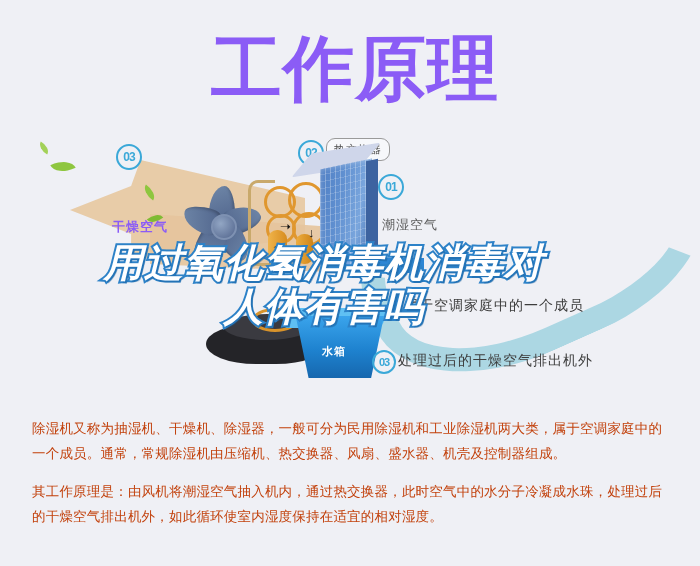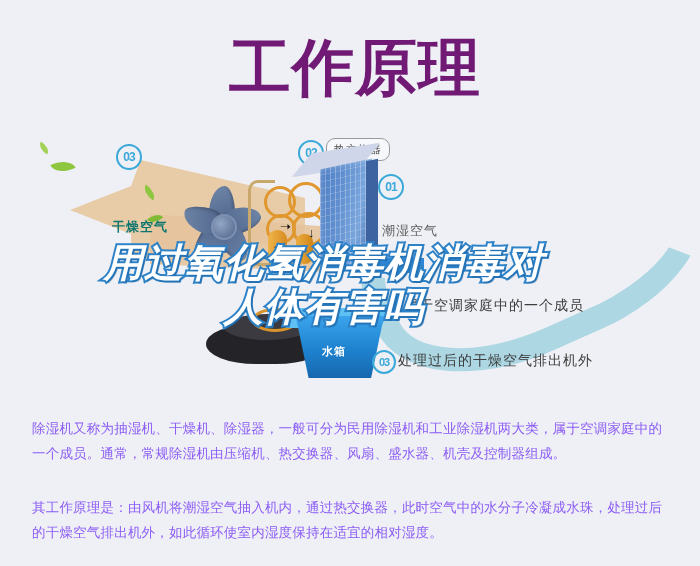--- a/index.html
+++ b/index.html
@@ -16,21 +16,21 @@
   .title-wrap{
     position:absolute;left:0;top:26px;width:700px;height:84px;
     display:flex;align-items:center;justify-content:center;
   }
   .title-a{
     font-size:60px;font-weight:bold;color:#1b1b1f;
     letter-spacing:0px;line-height:1;
     font-family:"Liberation Sans","DejaVu Sans",sans-serif;
   }
   .title-b{
-    font-size:62px;font-weight:bold;color:#701a75;
+    font-size:71px;font-weight:bold;color:#8b5cf6;
     letter-spacing:1px;line-height:1;margin-left:10px;
     font-family:"Liberation Sans","DejaVu Sans",sans-serif;
   }
 
   
   .stage{
     position:absolute;left:0;top:118px;width:700px;height:290px;
     background:#eff0f5;overflow:hidden;
   }
 
@@ -55,21 +55,21 @@
     clip-path:polygon(30% 0%, 100% 38%, 100% 78%, 26% 100%, 26% 74%, 0% 50%, 26% 26%);
     opacity:.95;
   }
   .tan-arrow2{
     position:absolute;left:150px;top:96px;width:180px;height:58px;
     background:#e5c49c;opacity:.9;
     clip-path:polygon(0% 0%, 100% 22%, 100% 100%, 0% 86%);
   }
   .lbl-dry{
     position:absolute;left:112px;top:100px;
-    font-size:13px;color:#0f766e;letter-spacing:1px;font-weight:bold;
+    font-size:13px;color:#8b5cf6;letter-spacing:1px;font-weight:bold;
   }
 
   
   .leaf{position:absolute;background:#8dc63f;border-radius:0 100% 0 100%;}
   .leaf.l1{left:52px;top:42px;width:22px;height:13px;transform:rotate(-25deg);background:#8ec63f;}
   .leaf.l2{left:38px;top:26px;width:12px;height:8px;transform:rotate(30deg);background:#a3d158;}
   .leaf.l3{left:142px;top:70px;width:15px;height:9px;transform:rotate(35deg);background:#8ec63f;}
   .leaf.l4{left:148px;top:96px;width:14px;height:9px;transform:rotate(-40deg);background:#7fbb34;}
 
   
@@ -171,21 +171,21 @@
     background:#3d63a0;transform:skewY(-12deg);
   }
 
   
   .blue-arrow{
     position:absolute;left:370px;top:140px;width:54px;height:15px;
     background:#2e86d4;
     clip-path:polygon(100% 0%, 100% 100%, 22% 100%, 22% 100%, 0% 50%, 22% 0%);
   }
   .lbl-moist{
-    position:absolute;left:382px;top:104px;
+    position:absolute;left:382px;top:98px;
     font-size:13px;color:#5a5a5a;letter-spacing:1px;
   }
 
   
   .base{
     position:absolute;left:206px;top:206px;width:120px;height:40px;
     background:#242428;border-radius:50%/60%;
   }
   .base2{
     position:absolute;left:224px;top:196px;width:86px;height:26px;
@@ -237,24 +237,24 @@
   .cap-step{
     position:absolute;width:20px;height:20px;border-radius:50%;
     border:2px solid #3aa8d8;color:#3aa8d8;font-size:11px;font-weight:bold;
     display:flex;align-items:center;justify-content:center;letter-spacing:-1px;
   }
   .cap-step.s3{left:372px;top:350px;}
 
   
   .copy{
     position:absolute;left:32px;top:416px;width:640px;
-    font-size:13.5px;color:#8b5cf6;line-height:25px;letter-spacing:.2px;
+    font-size:13.5px;color:#c2410c;line-height:25px;letter-spacing:.2px;
   }
   .copy p{margin:0;}
-  .copy .p2{margin-top:29px;}
+  .copy .p2{margin-top:13px;}
 </style>
 </head>
 <body>
 
 <div class="page">
 
   <div class="title-wrap">
     <span class="title-b">工作原理</span>
   </div>
 

